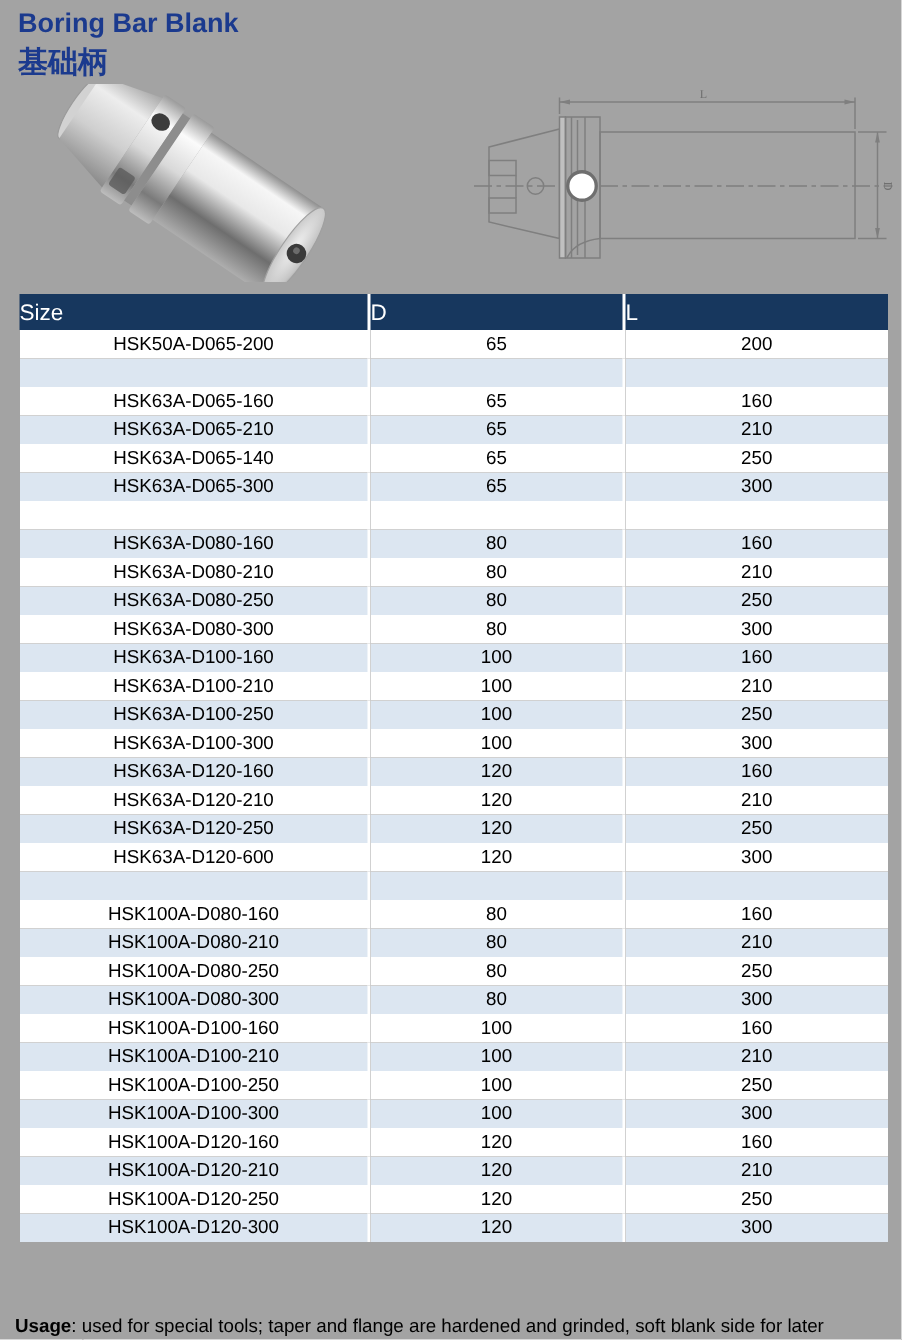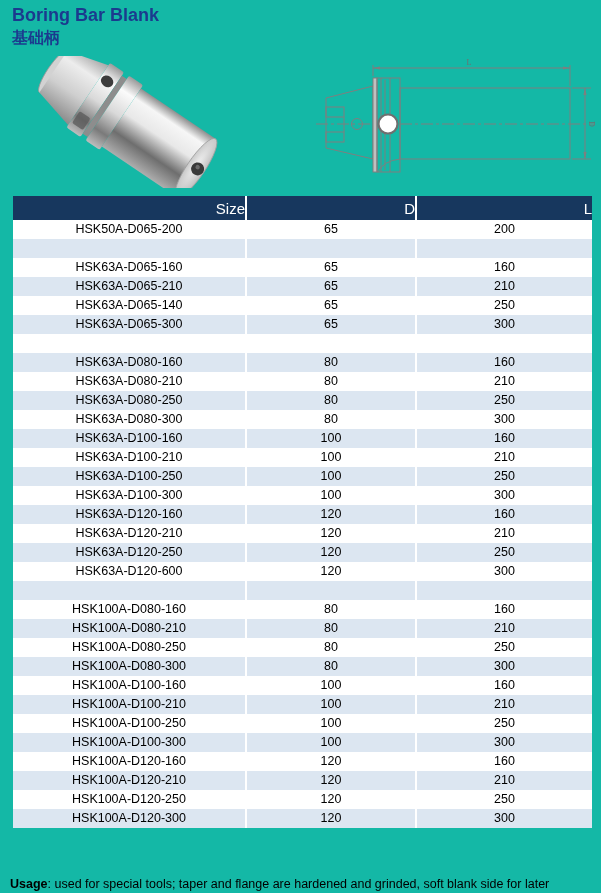--- a/index.html
+++ b/index.html
@@ -1,26 +1,26 @@
 <!DOCTYPE html>
 <html><head>
 <meta charset="utf-8">
 <style>
   html,body{margin:0;padding:0;background:#ffffff;}
   body{width:601px;height:893px;font-family:"Liberation Sans",sans-serif;color:#000;}
-  .page{position:relative;width:601px;height:893px;background:#14b8a6;overflow:hidden;}
+  .page{position:relative;width:601px;height:893px;background:#a3a3a3;overflow:hidden;}
 
   .title{position:absolute;left:12px;top:5px;margin:0;font-size:18px;font-weight:bold;color:#1b3a8e;letter-spacing:0;}
-  .subtitle{position:absolute;left:12px;top:28px;margin:0;font-size:16px;font-weight:bold;color:#1b3a8e;}
+  .subtitle{position:absolute;left:12px;top:28px;margin:0;font-size:20px;font-weight:bold;color:#1b3a8e;}
 
   .photo-svg{position:absolute;left:28px;top:56px;}
   .drawing-svg{position:absolute;left:300px;top:55px;}
 
   table.sizes{position:absolute;left:13px;top:196px;width:579px;border-collapse:collapse;table-layout:fixed;}
-  table.sizes th{height:24px;background:#17375e;color:#ffffff;font-weight:normal;font-size:15px;text-align:right;padding:0;}
+  table.sizes th{height:24px;background:#17375e;color:#ffffff;font-weight:normal;font-size:15px;text-align:left;padding:0;}
   table.sizes td{height:19px;font-size:12.5px;text-align:center;padding:0;line-height:19px;white-space:nowrap;overflow:hidden;}
   table.sizes th + th, table.sizes td + td{border-left:2px solid #ffffff;}
   tr.shade td{background:#dce6f1;}
   tr.plain td{background:#ffffff;}
 
   .note{position:absolute;left:10px;margin:0;font-size:12.5px;color:#000;}
   .note-1{top:856px;}
   .note-2{top:877px;}
   .note b{font-weight:bold;}
 

